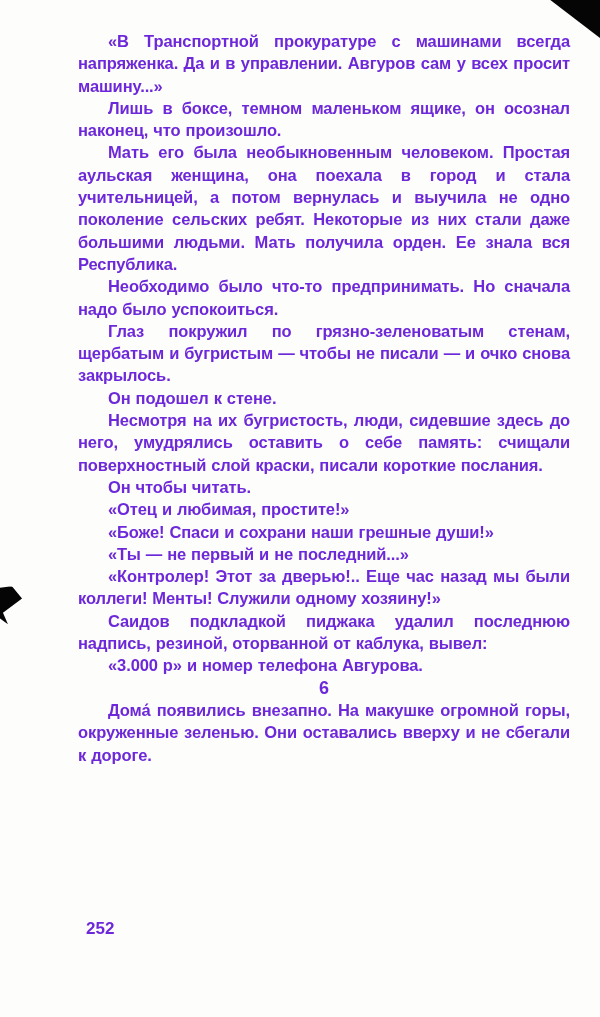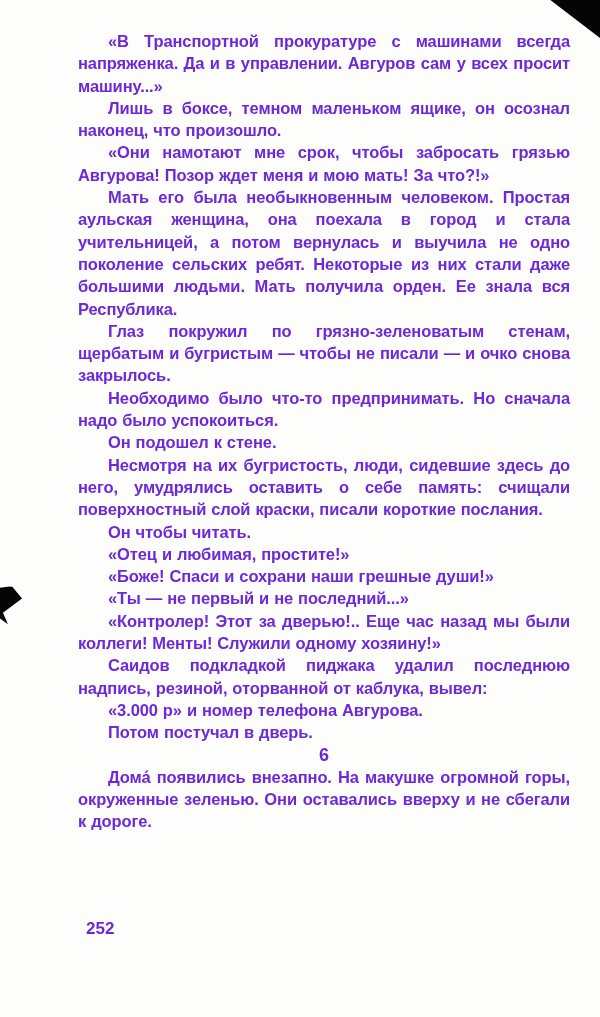--- a/index.html
+++ b/index.html
@@ -71,34 +71,32 @@
 <body>
 
 <div class="page">
 
   <div class="corner-mark"></div>
   <div class="ink-mark"></div>
 
   <div class="text-block">
     <p>«В Транспортной прокуратуре с машинами всегда напряженка. Да и в управлении. Авгуров сам у всех просит машину...»</p>
     <p>Лишь в боксе, темном маленьком ящике, он осознал наконец, что произошло.</p>
-    <p>«Они намотают мне срок, чтобы забросать грязью Авгурова! Позор ждет меня и мою мать! За что?!»</p>
     <p>Мать его была необыкновенным человеком. Простая аульская женщина, она поехала в город и стала учительницей, а потом вернулась и выучила не одно поколение сельских ребят. Некоторые из них стали даже большими людьми. Мать получила орден. Ее знала вся Республика.</p>
+    <p>Необходимо было что-то предпринимать. Но сначала надо было успокоиться.</p>
     <p>Глаз покружил по грязно-зеленоватым стенам, щербатым и бугристым — чтобы не писали — и очко снова закрылось.</p>
-    <p>Необходимо было что-то предпринимать. Но сначала надо было успокоиться.</p>
     <p>Он подошел к стене.</p>
     <p>Несмотря на их бугристость, люди, сидевшие здесь до него, умудрялись оставить о себе память: счищали поверхностный слой краски, писали короткие послания.</p>
     <p>Он чтобы читать.</p>
     <p>«Отец и любимая, простите!»</p>
     <p>«Боже! Спаси и сохрани наши грешные души!»</p>
     <p>«Ты — не первый и не последний...»</p>
     <p>«Контролер! Этот за дверью!.. Еще час назад мы были коллеги! Менты! Служили одному хозяину!»</p>
     <p>Саидов подкладкой пиджака удалил последнюю надпись, резиной, оторванной от каблука, вывел:</p>
     <p>«3.000 р» и номер телефона Авгурова.</p>
-    <p>Потом постучал в дверь.</p>
 
     <p class="chapter-number">6</p>
 
     <p>Дома́ появились внезапно. На макушке огромной горы, окруженные зеленью. Они оставались вверху и не сбегали к дороге.</p>
   </div>
 
   <div class="page-number">252</div>
 
 </div>
 

